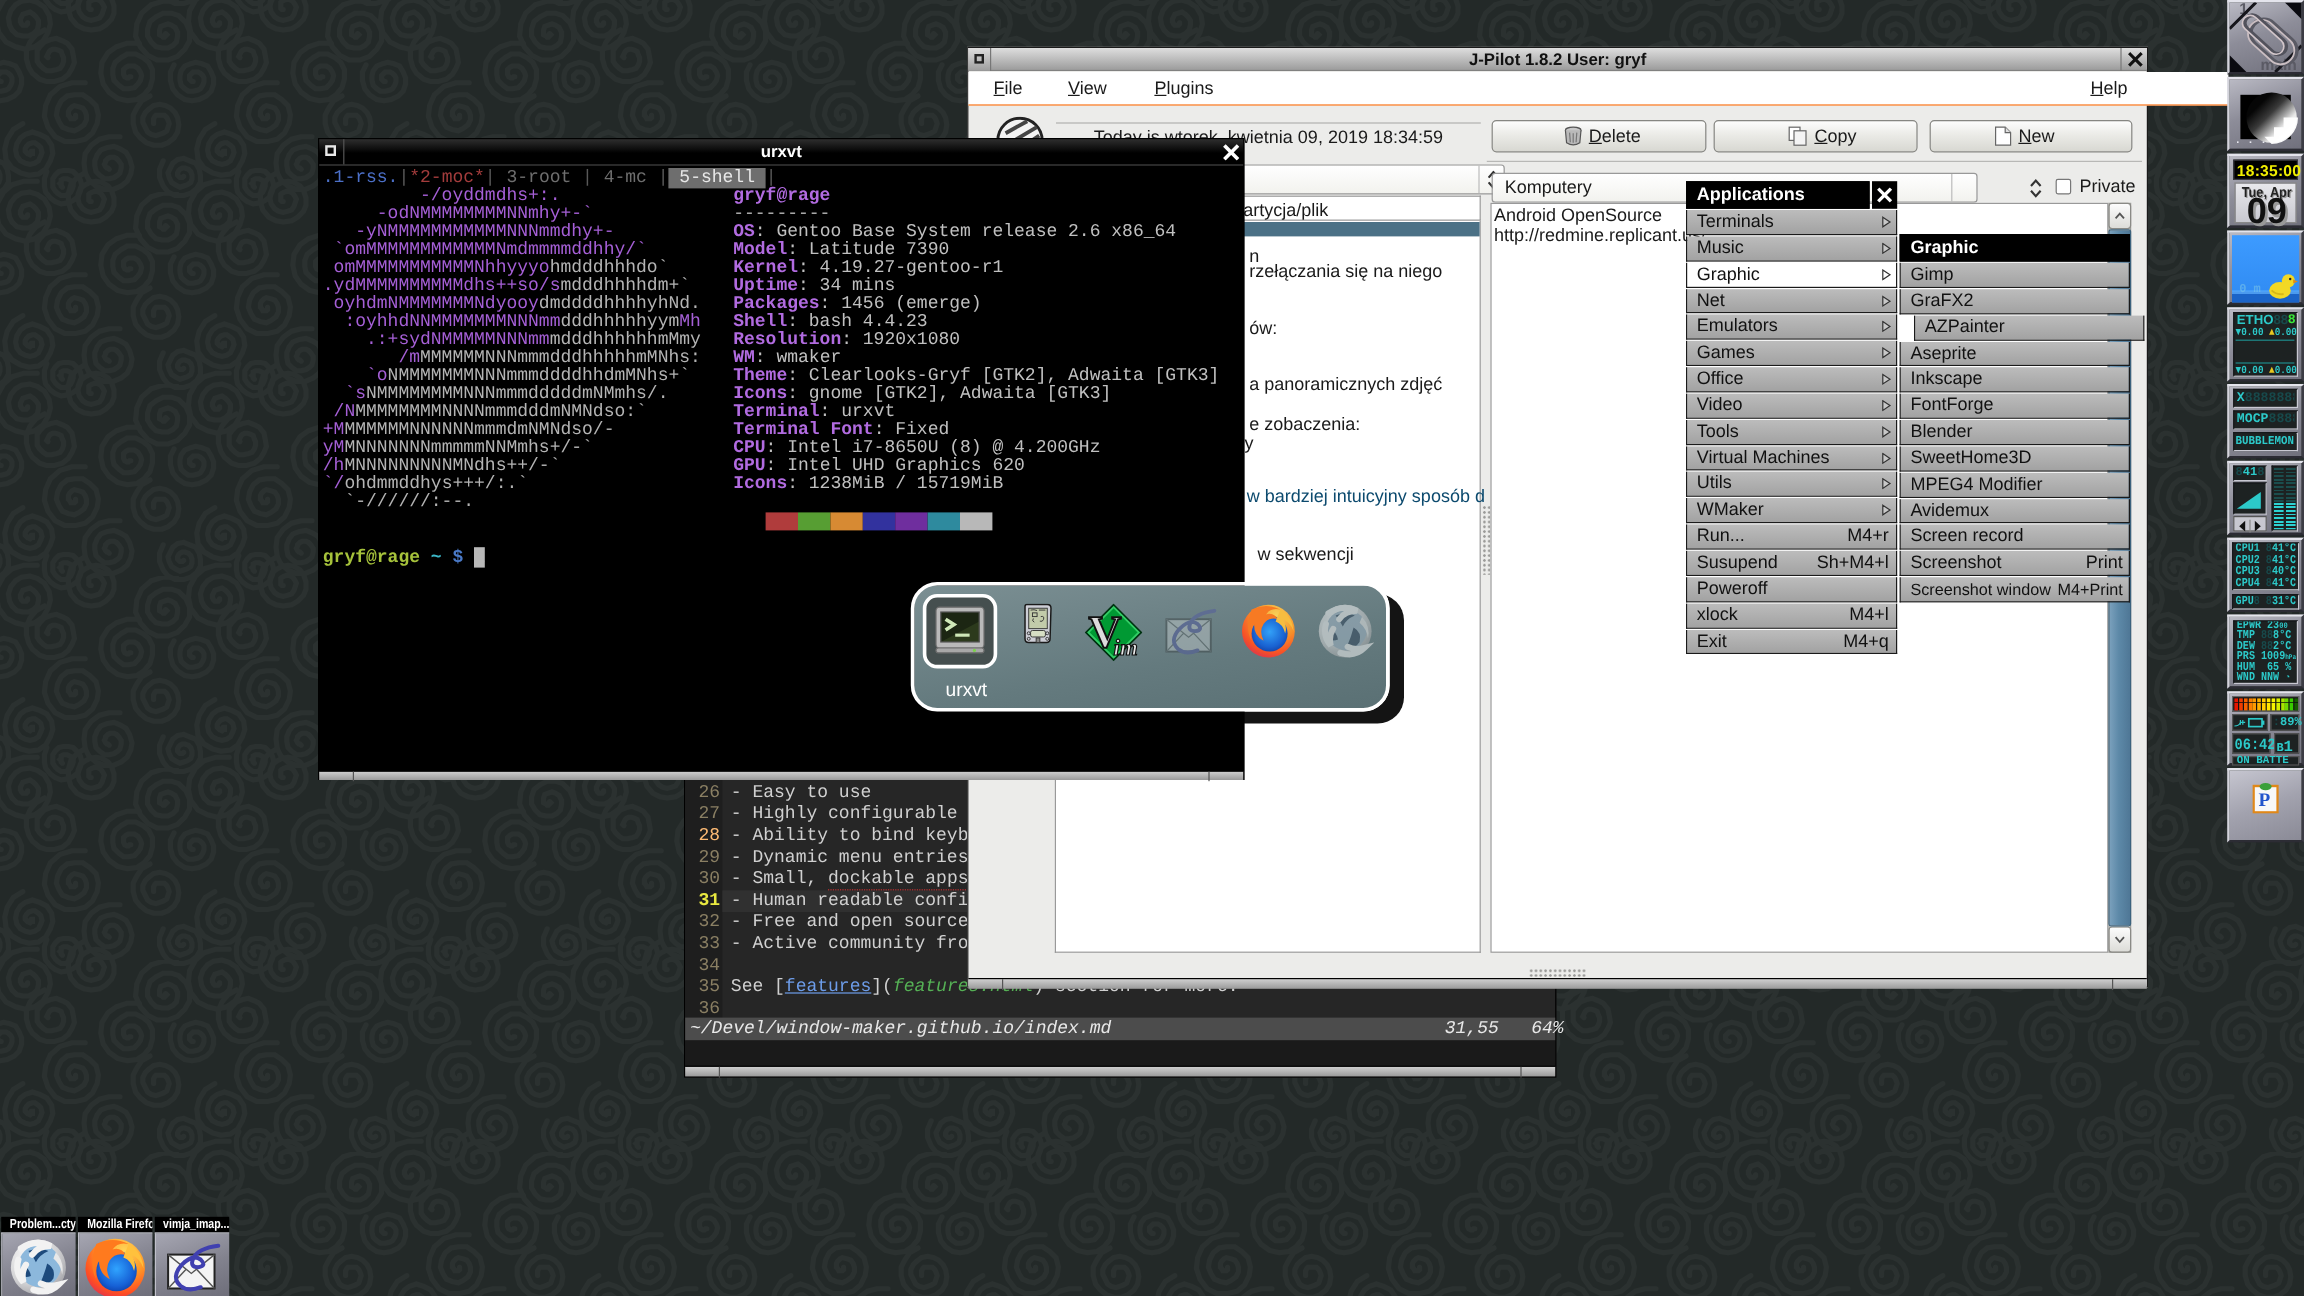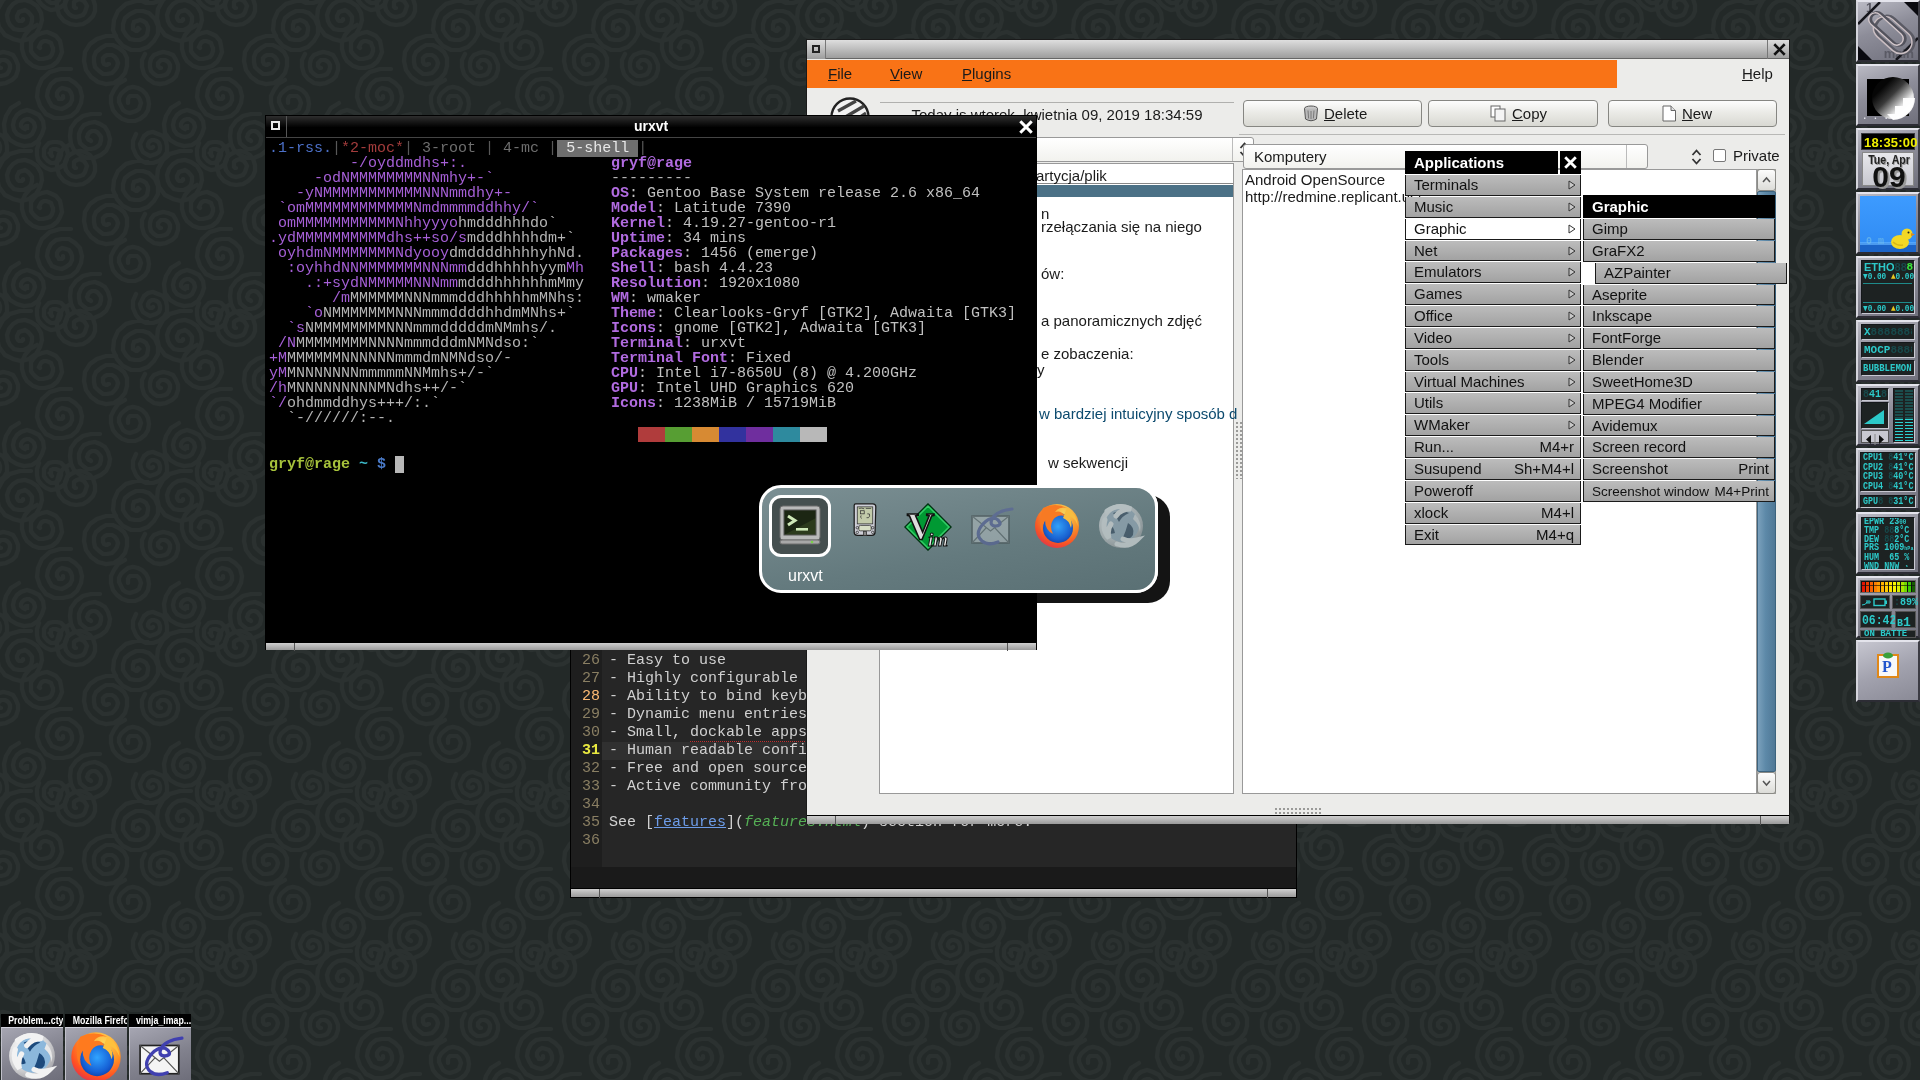--- a/index.html
+++ b/index.html
@@ -40,40 +40,46 @@
 <span style="color:#8a7f63">27</span> <span style="color:#d0d0d0">- Highly configurable</span>
 <span style="color:#fdba74">28</span> <span style="color:#d0d0d0">- Ability to bind keyboard</span>
 <span style="color:#8a7f63">29</span> <span style="color:#d0d0d0">- Dynamic menu entries</span>
 <span style="color:#8a7f63">30</span> <span style="color:#d0d0d0">- Small, <span style="border-bottom:1px dotted #c03030">dockable apps</span></span>
 <span style="color:#e8e840;font-weight:bold">31</span> <span style="color:#d0d0d0">- Human readable config</span>
 <span style="color:#8a7f63">32</span> <span style="color:#d0d0d0">- Free and open source</span>
 <span style="color:#8a7f63">33</span> <span style="color:#d0d0d0">- Active community from</span>
 <span style="color:#8a7f63">34</span> <span style="color:#d0d0d0"></span>
 <span style="color:#8a7f63">35</span> <span style="color:#d0d0d0">See [</span><span style="color:#6d9ce8;text-decoration:underline">features</span><span style="color:#d0d0d0">](</span><span style="color:#55b055;font-style:italic">features.html</span><span style="color:#d0d0d0">) section for more.</span>
 <span style="color:#8a7f63">36</span> <span style="color:#d0d0d0"></span></div>
+    <div style="position:absolute;left:0;top:247px;width:725px;height:19px;background:#4c4c4c;font:italic 15px 'Liberation Mono',monospace;color:#e8e8e8;line-height:19px">
+      <span style="position:absolute;left:4px">~/Devel/window-maker.github.io/index.md</span>
+      <span style="position:absolute;left:633px">31,55</span>
+      <span style="position:absolute;left:705px">64%</span>
+    </div>
     <div style="position:absolute;left:0;top:266px;width:725px;height:21px;background:#1a1a1a"></div>
     <div style="position:absolute;left:0;top:287px;width:725px;height:9px;background:linear-gradient(#cfcfcf,#9a9a9a);border-top:1px solid #000">
       <div style="position:absolute;left:28px;top:0;width:1px;height:9px;background:#555"></div>
       <div style="position:absolute;right:28px;top:0;width:1px;height:9px;background:#555"></div>
     </div>
   </div>
 <div style="position:absolute;left:806px;top:39px;width:984px;height:784px;z-index:20;background:#ececea;border:1px solid #1a1a1a">
     <div style="position:absolute;left:0;top:0;width:982px;height:19px;background:linear-gradient(#dedede,#9d9d9d);border-bottom:1px solid #666">
       <div style="position:absolute;left:0;top:0;width:19px;height:19px;border-right:1px solid #777;background:linear-gradient(#dedede,#9d9d9d)">
         <div style="position:absolute;left:5px;top:5px;width:8px;height:8px;border:2px solid #222"></div>
       </div>
+      <div style="position:absolute;left:0;top:1px;width:982px;text-align:center;color:#111;font:bold 14px 'Liberation Sans',sans-serif">J-Pilot 1.8.2 User: gryf</div>
       <div style="position:absolute;right:0;top:0;width:22px;height:19px;border-left:1px solid #777">
         <div style="position:absolute;left:5px;top:3px">
           <svg width="13" height="13" viewBox="0 0 13 13" style="display:block">
             <path d="M2.2,2.2 L10.8,10.8 M10.8,2.2 L2.2,10.8" stroke="#111" stroke-width="2.6" stroke-linecap="square"></path>
           </svg>
         </div>
       </div>
     </div>
-    <div style="position:absolute;left:0;top:20px;width:810px;height:28px;background:#f97316;border-bottom:1px solid #f97316">
+    <div style="position:absolute;left:0;top:20px;width:1050px;height:28px;background:#ffffff;border-bottom:1px solid #f97316">
       <span style="position:absolute;left:21px;top:5px;font:15px 'Liberation Sans',sans-serif;color:#1a1a1a"><u>F</u>ile</span>
       <span style="position:absolute;left:83px;top:5px;font:15px 'Liberation Sans',sans-serif;color:#1a1a1a"><u>V</u>iew</span>
       <span style="position:absolute;left:155px;top:5px;font:15px 'Liberation Sans',sans-serif;color:#1a1a1a"><u>P</u>lugins</span>
       <span style="position:absolute;left:935px;top:5px;font:15px 'Liberation Sans',sans-serif;color:#1a1a1a"><u>H</u>elp</span>
     </div>
     <svg width="40" height="40" viewBox="0 0 40 40" style="position:absolute;left:23px;top:57px">
       <circle cx="20" cy="20" r="18.5" fill="#f2f2f2" stroke="#222" stroke-width="2.4"></circle>
       <path d="M8,14 L26,4 M12,22 L34,9 M18,28 L36,16" stroke="#444" stroke-width="3.2"></path>
     </svg>
     <div style="position:absolute;left:73px;top:62px;width:354px;height:1px;background:#b0b0ae"></div>

